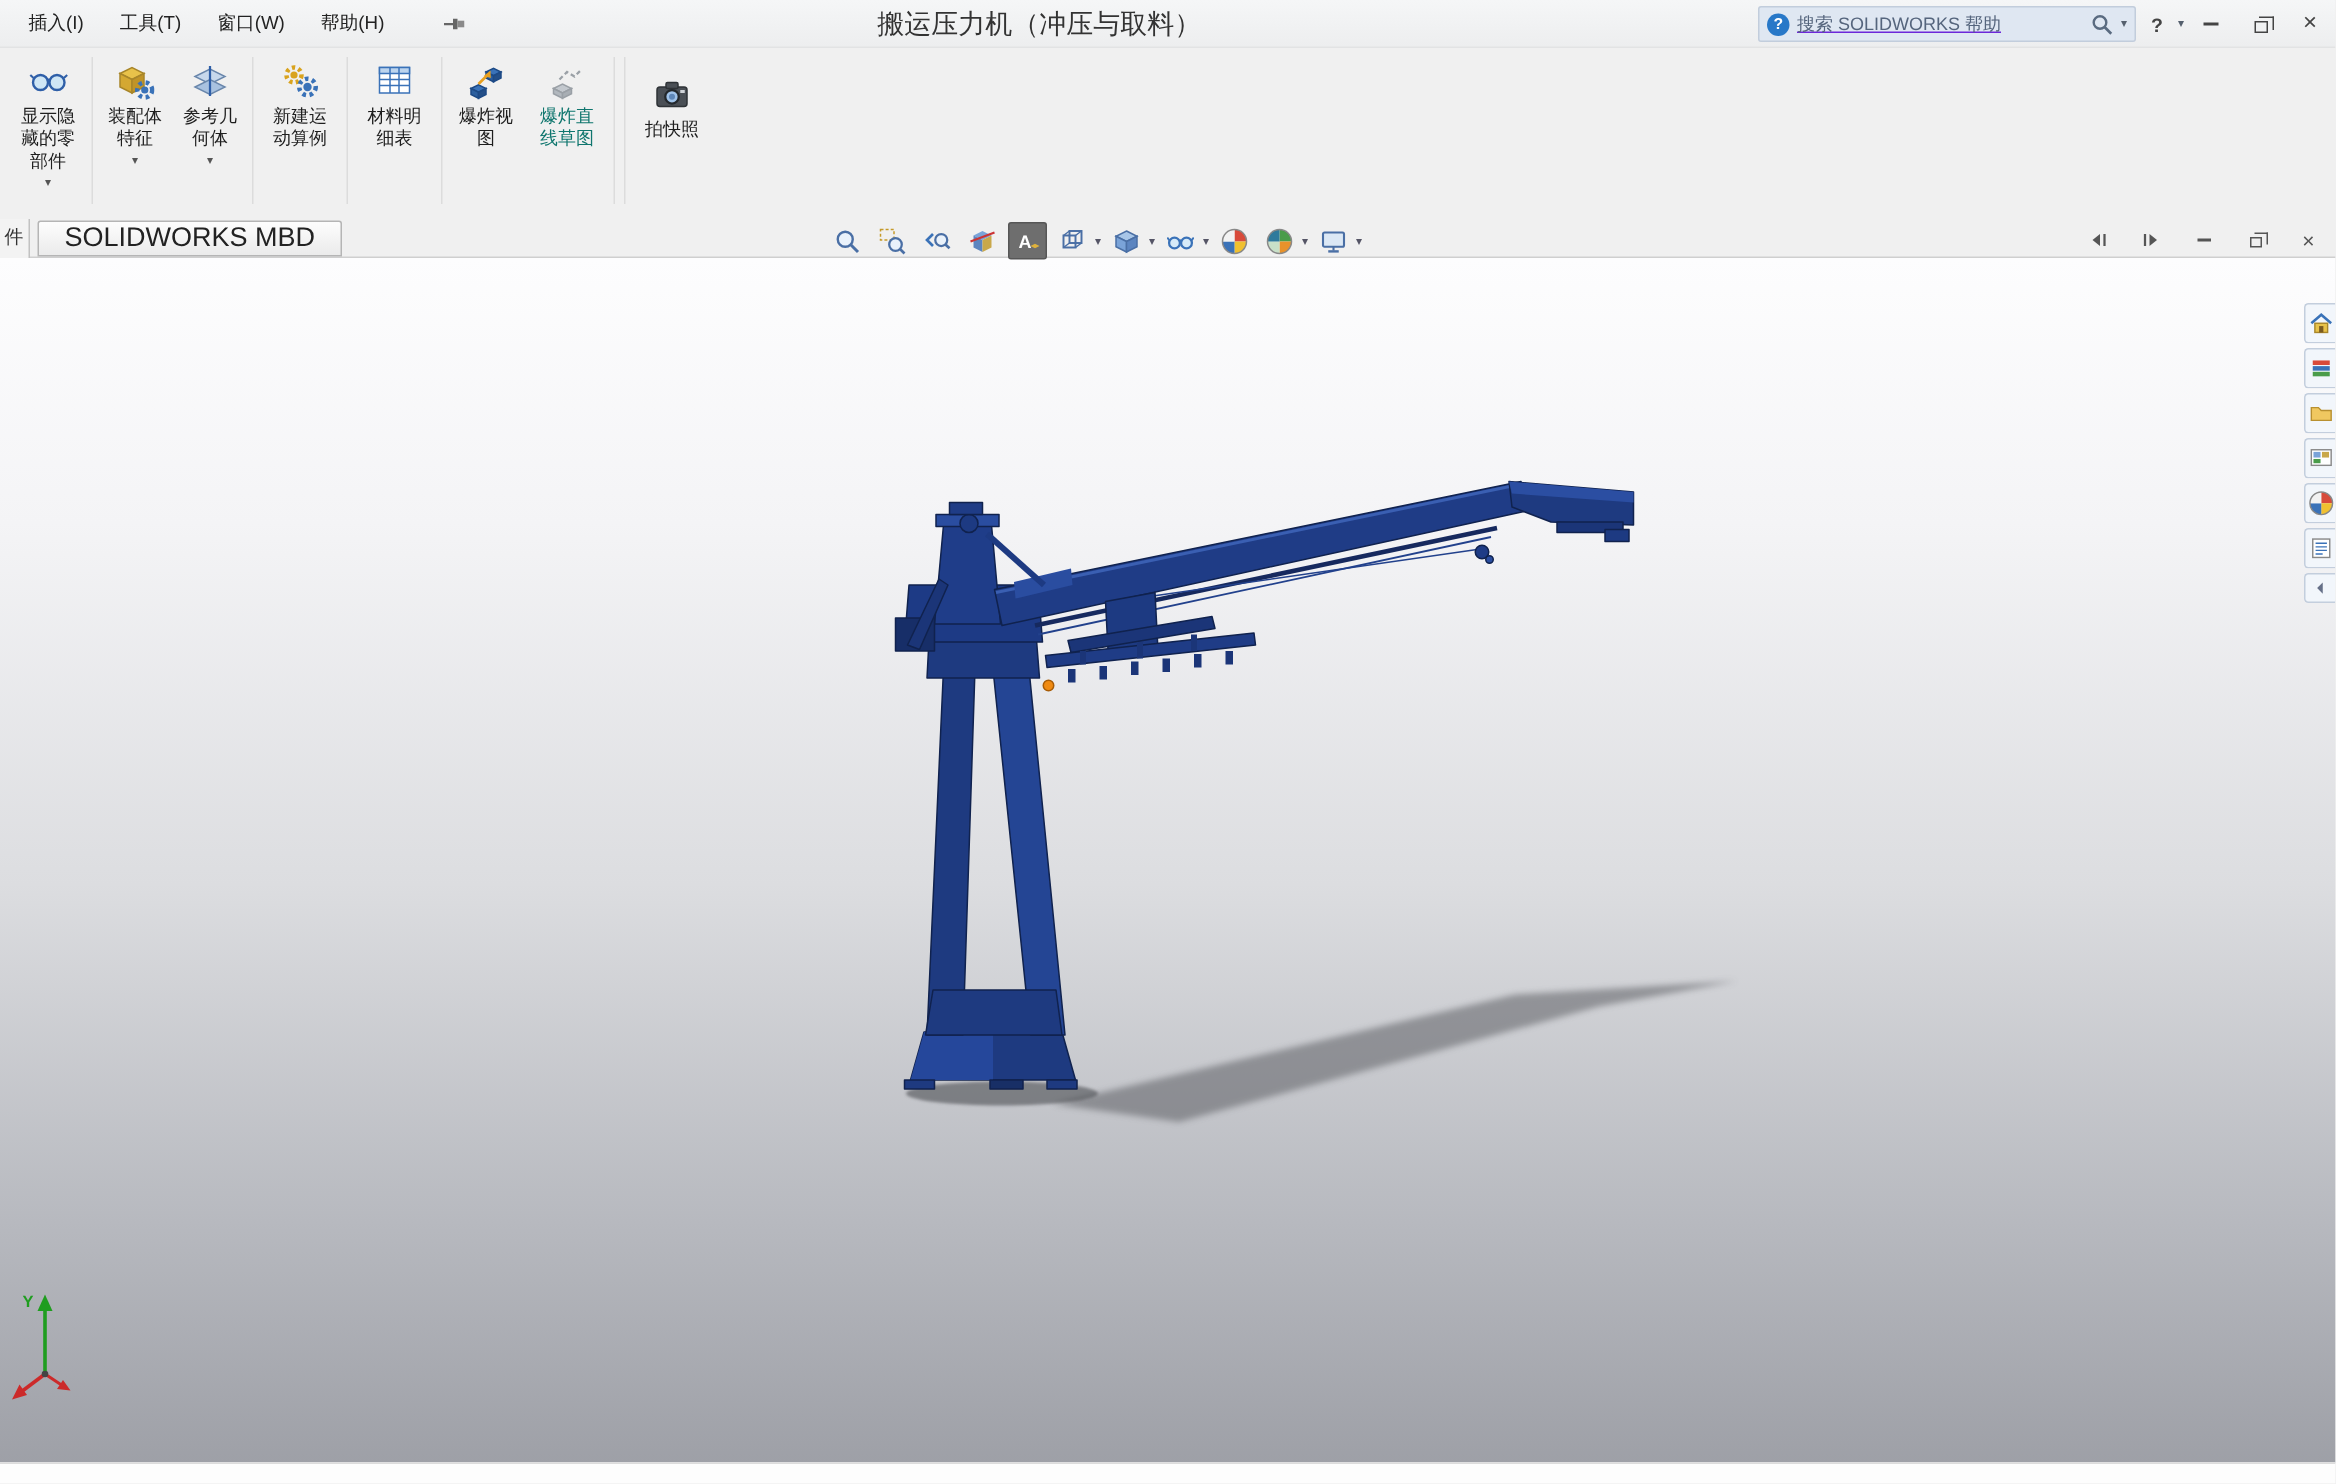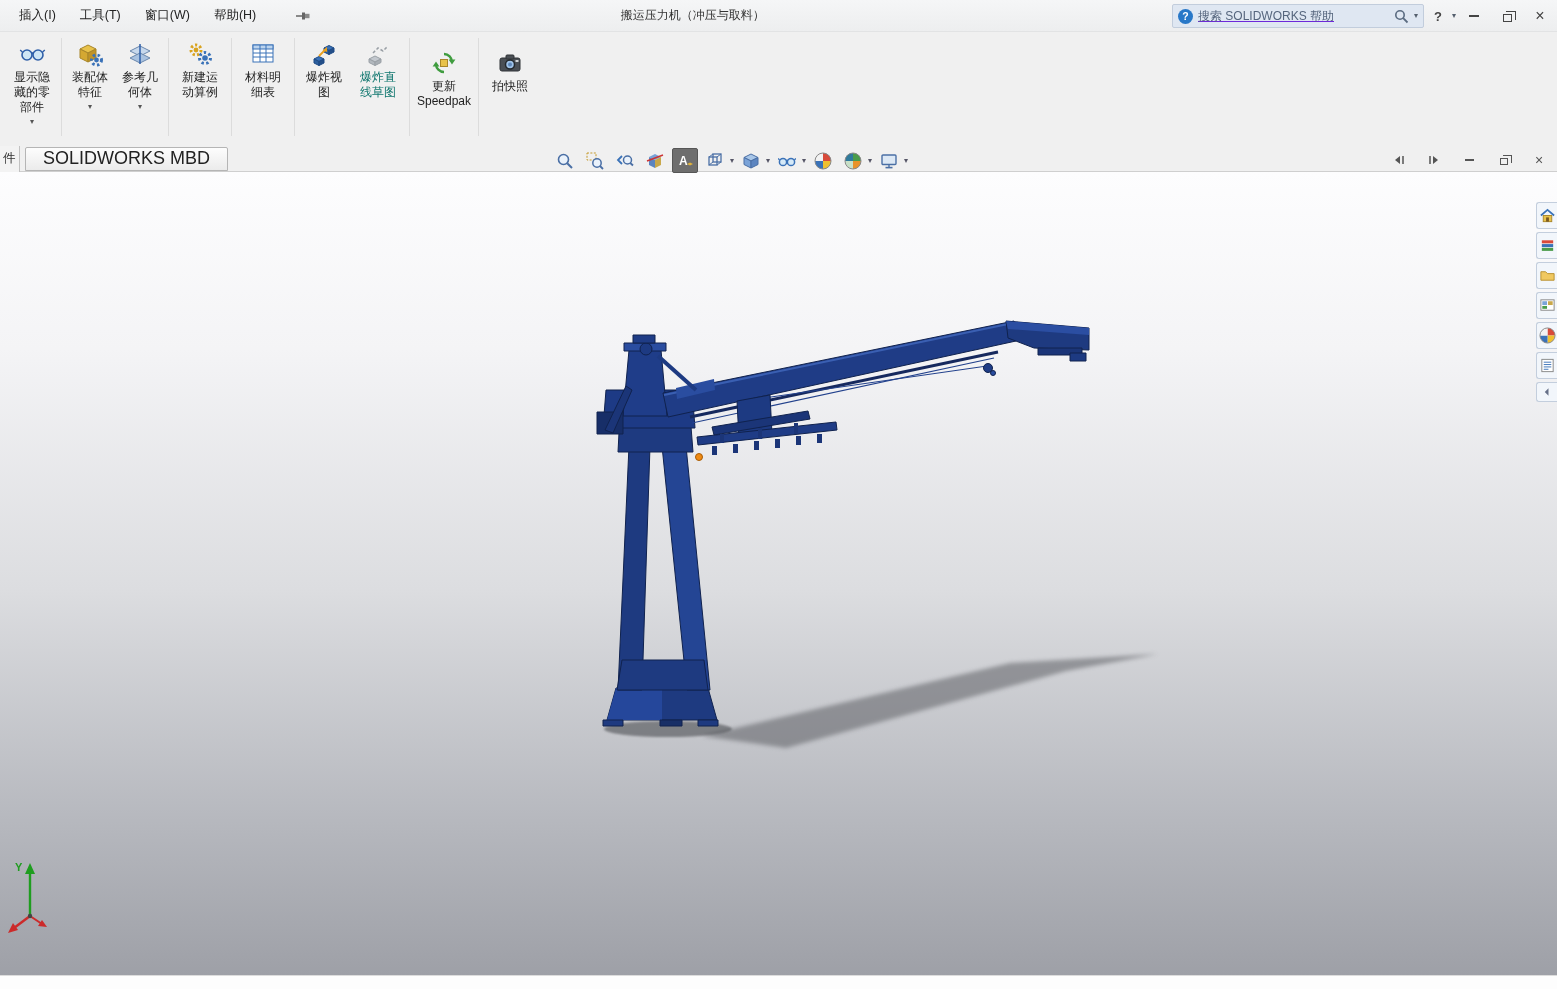--- a/index.html
+++ b/index.html
@@ -4,21 +4,21 @@
 <style>
   *{margin:0;padding:0;box-sizing:border-box;}
   html,body{width:1557px;height:989px;}
   body{font-family:"Liberation Sans","DejaVu Sans",sans-serif;font-size:12px;color:#1e1e1e;background:#f0f0f0;position:relative;overflow:hidden;}
 
   
   .titlebar{position:absolute;top:0;left:0;right:0;height:32px;background:linear-gradient(#f5f6f7,#edeeef);border-bottom:1px solid #e2e3e4;display:flex;align-items:center;z-index:30;}
   .menus{display:flex;align-items:center;gap:2px;padding-left:8px;z-index:2;}
   .menu-item{padding:5px 11px;font-size:12.5px;color:#222;}
   .pin-btn{margin-left:26px;display:flex;align-items:center;}
-  .title-center{position:absolute;left:44.5%;transform:translateX(-50%);font-size:12px;color:#333;white-space:nowrap;}
+  .title-center{position:absolute;left:44.5%;transform:translateX(-50%);font-size:18px;color:#333;white-space:nowrap;}
   .tb-right{position:absolute;right:2px;top:0;height:32px;display:flex;align-items:center;gap:3px;z-index:2;}
   .search{display:flex;align-items:center;height:24px;width:252px;background:#dfe7f2;border:1px solid #c2cddc;border-radius:2px;padding:0 5px;gap:5px;}
   .help-circle{width:15px;height:15px;border-radius:50%;background:#2878c8;color:#fff;font-size:10.5px;font-weight:bold;display:flex;align-items:center;justify-content:center;flex:0 0 auto;}
   .search input{flex:1;min-width:0;border:none;background:transparent;outline:none;font-size:12px;color:#6d28d9;font-family:inherit;text-decoration:underline;}
   .search input::placeholder{color:#55657d;opacity:1;}
   .caret{font-size:8px;color:#55606e;line-height:1;}
   .tb-help{width:22px;text-align:center;color:#444;font-size:13px;font-weight:bold;}
   .win-btn{width:30px;height:26px;display:flex;align-items:center;justify-content:center;color:#444;}
   .glyph-min{width:10px;height:2px;background:#444;}
   .glyph-restore{width:9px;height:8px;border:1px solid #444;position:relative;background:transparent;margin-top:3px;}
@@ -217,33 +217,20 @@
         <path d="M8 12 L13 7 L18 10 L23 5" stroke="#9aa0a6" stroke-width="1.5" fill="none" stroke-dasharray="3 2"></path>
       </svg>
     </span>
     <span class="rlabel">爆炸直
 线草图</span>
   </div>
 
   <div class="vsep"></div>
 
 
-  <div class="rbtn w62 mid">
-    <span class="ricon">
-      <svg width="26" height="26" viewBox="0 0 26 26">
-        <path d="M13 4 a8 8 0 0 1 8 8" fill="none" stroke="#3f9c3f" stroke-width="2.4"></path>
-        <polygon points="21,14.5 17.6,9.5 24.4,9.5" fill="#3f9c3f"></polygon>
-        <path d="M13 22 a8 8 0 0 1 -8 -8" fill="none" stroke="#3f9c3f" stroke-width="2.4"></path>
-        <polygon points="5,11.5 1.6,16.5 8.4,16.5" fill="#3f9c3f"></polygon>
-        <rect x="9.5" y="9.5" width="7" height="7" fill="#e8c24a" stroke="#a8862a"></rect>
-      </svg>
-    </span>
-    <span class="rlabel">更新
-Speedpak</span>
-  </div>
 
   <div class="vsep"></div>
 
   <div class="rbtn w56 mid">
     <span class="ricon">
       <svg width="26" height="26" viewBox="0 0 26 26">
         <rect x="3" y="8" width="20" height="13" rx="2" fill="#4a4f55" stroke="#2e3236"></rect>
         <rect x="9" y="5" width="8" height="4" rx="1" fill="#4a4f55" stroke="#2e3236"></rect>
         <circle cx="13" cy="14.5" r="4.5" fill="#9fc2e8" stroke="#23282c" stroke-width="1.5"></circle>
         <circle cx="13" cy="14.5" r="2" fill="#5e87b8"></circle>

